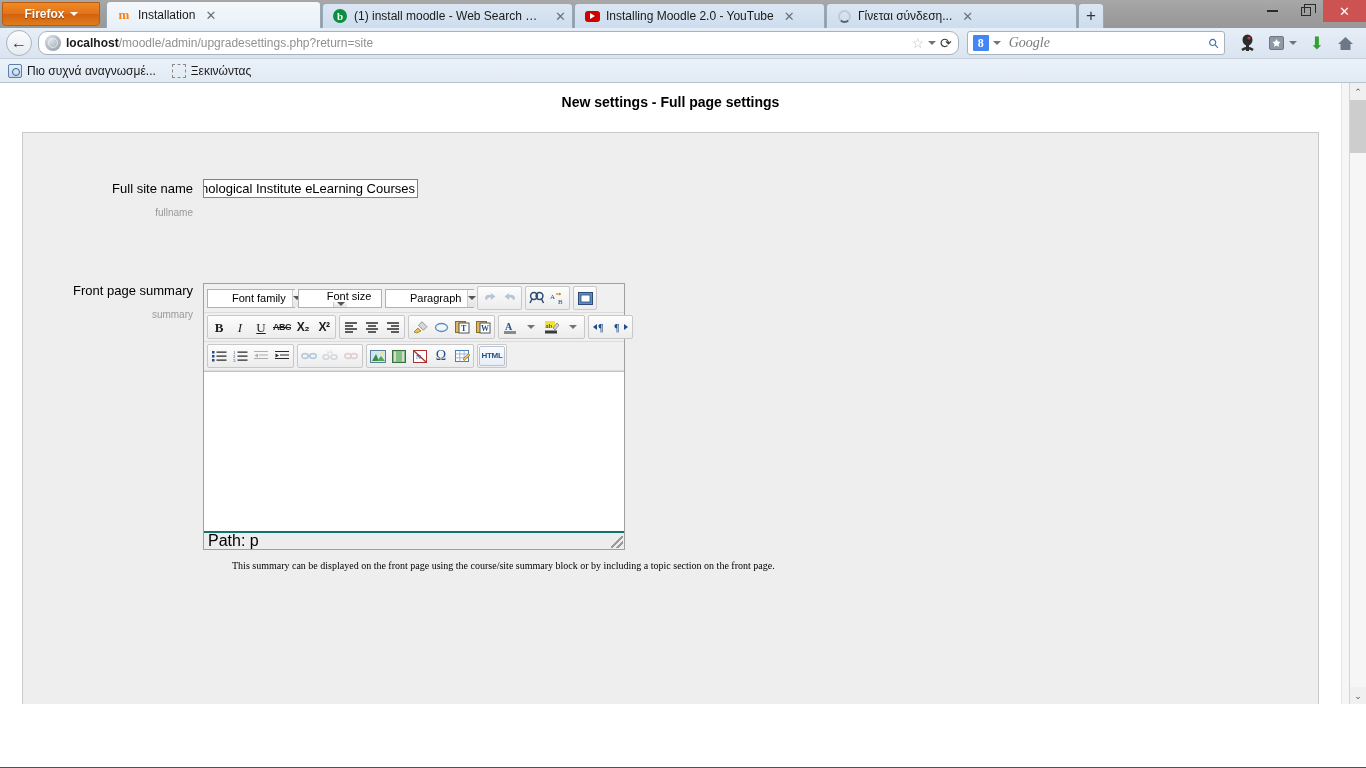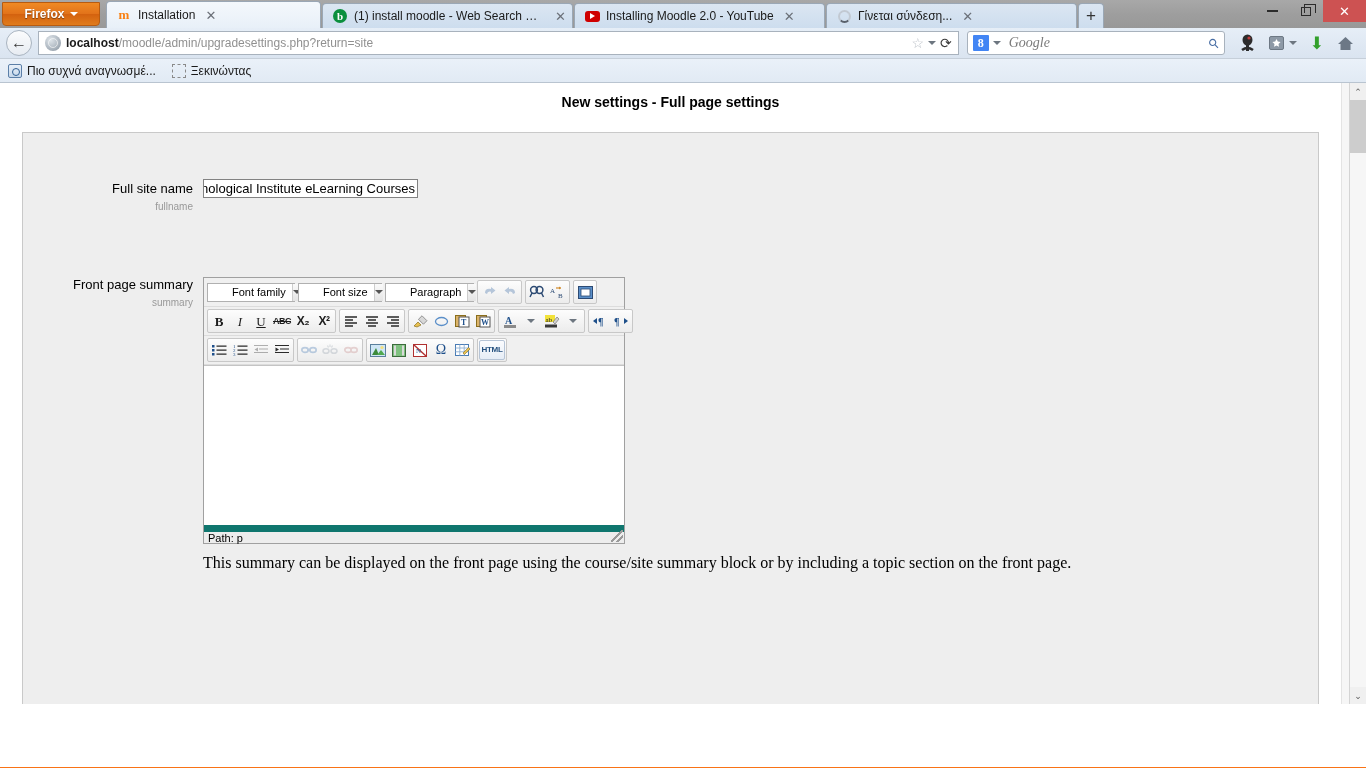--- a/index.html
+++ b/index.html
@@ -8,21 +8,21 @@
     width: 1366px; height: 768px;
     background: #ffffff;
     font-family: "Liberation Sans", sans-serif;
     overflow: hidden;
   }
 
   
   .window {
     width: 1366px; height: 768px;
     position: relative;
-    background: #f97316;
+    background: #6d28d9;
   }
   .titlebar {
     height: 28px;
     background: linear-gradient(to bottom, #a8a8a8 0%, #9e9e9e 50%, #989898 100%);
     display: flex;
     align-items: flex-end;
     position: relative;
   }
   .ff-button {
     width: 98px; height: 24px;
@@ -158,21 +158,21 @@
     display: flex; align-items: center; justify-content: center;
     color: #3b3b3b; font-size: 16px;
     cursor: pointer;
     margin-right: 6px;
   }
   .urlbar {
     flex: 1;
     height: 24px;
     background: #ffffff;
     border: 1px solid #a8b2bd;
-    border-radius: 0;
+    border-radius: 9px;
     display: flex; align-items: center;
     padding: 0 4px;
     font-size: 12px;
   }
   .url-globe {
     width: 16px; height: 16px; border-radius: 50%;
     background: radial-gradient(circle at 35% 32%, #dfe5ea 0%, #a6b0ba 65%, #7f8a95 100%);
     margin: 0 5px 0 2px;
     flex: 0 0 16px;
     position: relative;
@@ -301,21 +301,21 @@
   .flabel .ltitle {
     font-size: 13px;
     color: #000000;
     line-height: 16px;
     display: block;
   }
   .flabel .lname {
     font-size: 10px;
     color: #999999;
     display: block;
-    margin-top: 4px;
+    margin-top: 10px;
     padding-left: 36px;
   }
   .fcontrol { flex: 1; }
   .txtinput {
     width: 215px;
     height: 19px;
     border: 1px solid #828282;
     background: #ffffff;
     font-size: 13px;
     color: #000000;
@@ -371,21 +371,21 @@
   }
   .sel .sel-t { padding: 0 6px 0 4px; white-space: nowrap; margin-left: 20px; }
   .sel .sel-b {
     width: 14px; height: 17px;
     border-left: 1px solid #cdcdcd;
     background: linear-gradient(to bottom,#fafafa,#e4e4e4);
     display: flex; align-items: center; justify-content: center;
   }
   .sel .sel-b .mini-caret { border-top-color: #555; }
   .sel.w-ff { width: 88px; }
-  .sel.w-fs { width: 84px; }
+  .sel.w-fs { width: 84px; flex-direction: column; }
   .sel.w-par { width: 89px; }
   .tbtn {
     width: 20px; height: 20px;
     display: flex; align-items: center; justify-content: center;
     font-size: 12px; color: #1d1d1d;
     cursor: pointer;
     border: 1px solid transparent;
     border-radius: 2px;
     line-height: 1;
   }
@@ -399,40 +399,41 @@
   .tbtn u { font-family: "Liberation Serif", serif; font-size: 13px; }
   .sm { font-size: 9px; font-weight: bold; letter-spacing: -.5px; }
   .ed-body {
     height: 160px;
     background: #ffffff;
     border-top: 1px solid #c4c4c4;
   }
   .ed-status {
     height: 18px;
     background: #ededed;
-    border-top: 7px solid #0f766e;
-    font-size: 11px;
+    border-top: 2px solid #0f766e;
+    font-size: 16px;
     color: #000;
     display: flex; align-items: center;
     padding-left: 4px;
     position: relative;
   }
   .ed-grip {
     position: absolute; right: 1px; bottom: 1px;
     width: 12px; height: 12px;
     background:
       linear-gradient(135deg, transparent 0 45%, #9a9a9a 45% 55%, transparent 55% 100%),
       linear-gradient(135deg, transparent 0 70%, #9a9a9a 70% 80%, transparent 80% 100%);
     cursor: nwse-resize;
   }
   .helptext {
-    font-size: 16px;
+    font-size: 10px;
     color: #000;
     margin-top: 10px;
     font-family: "Liberation Serif", serif;
+    margin-left: 29px;
   }
 
   
   .vscroll {
     width: 17px;
     background: #f6f6f6;
     border-left: 1px solid #d4d4d4;
     display: flex; flex-direction: column;
     align-items: center;
     position: relative;

